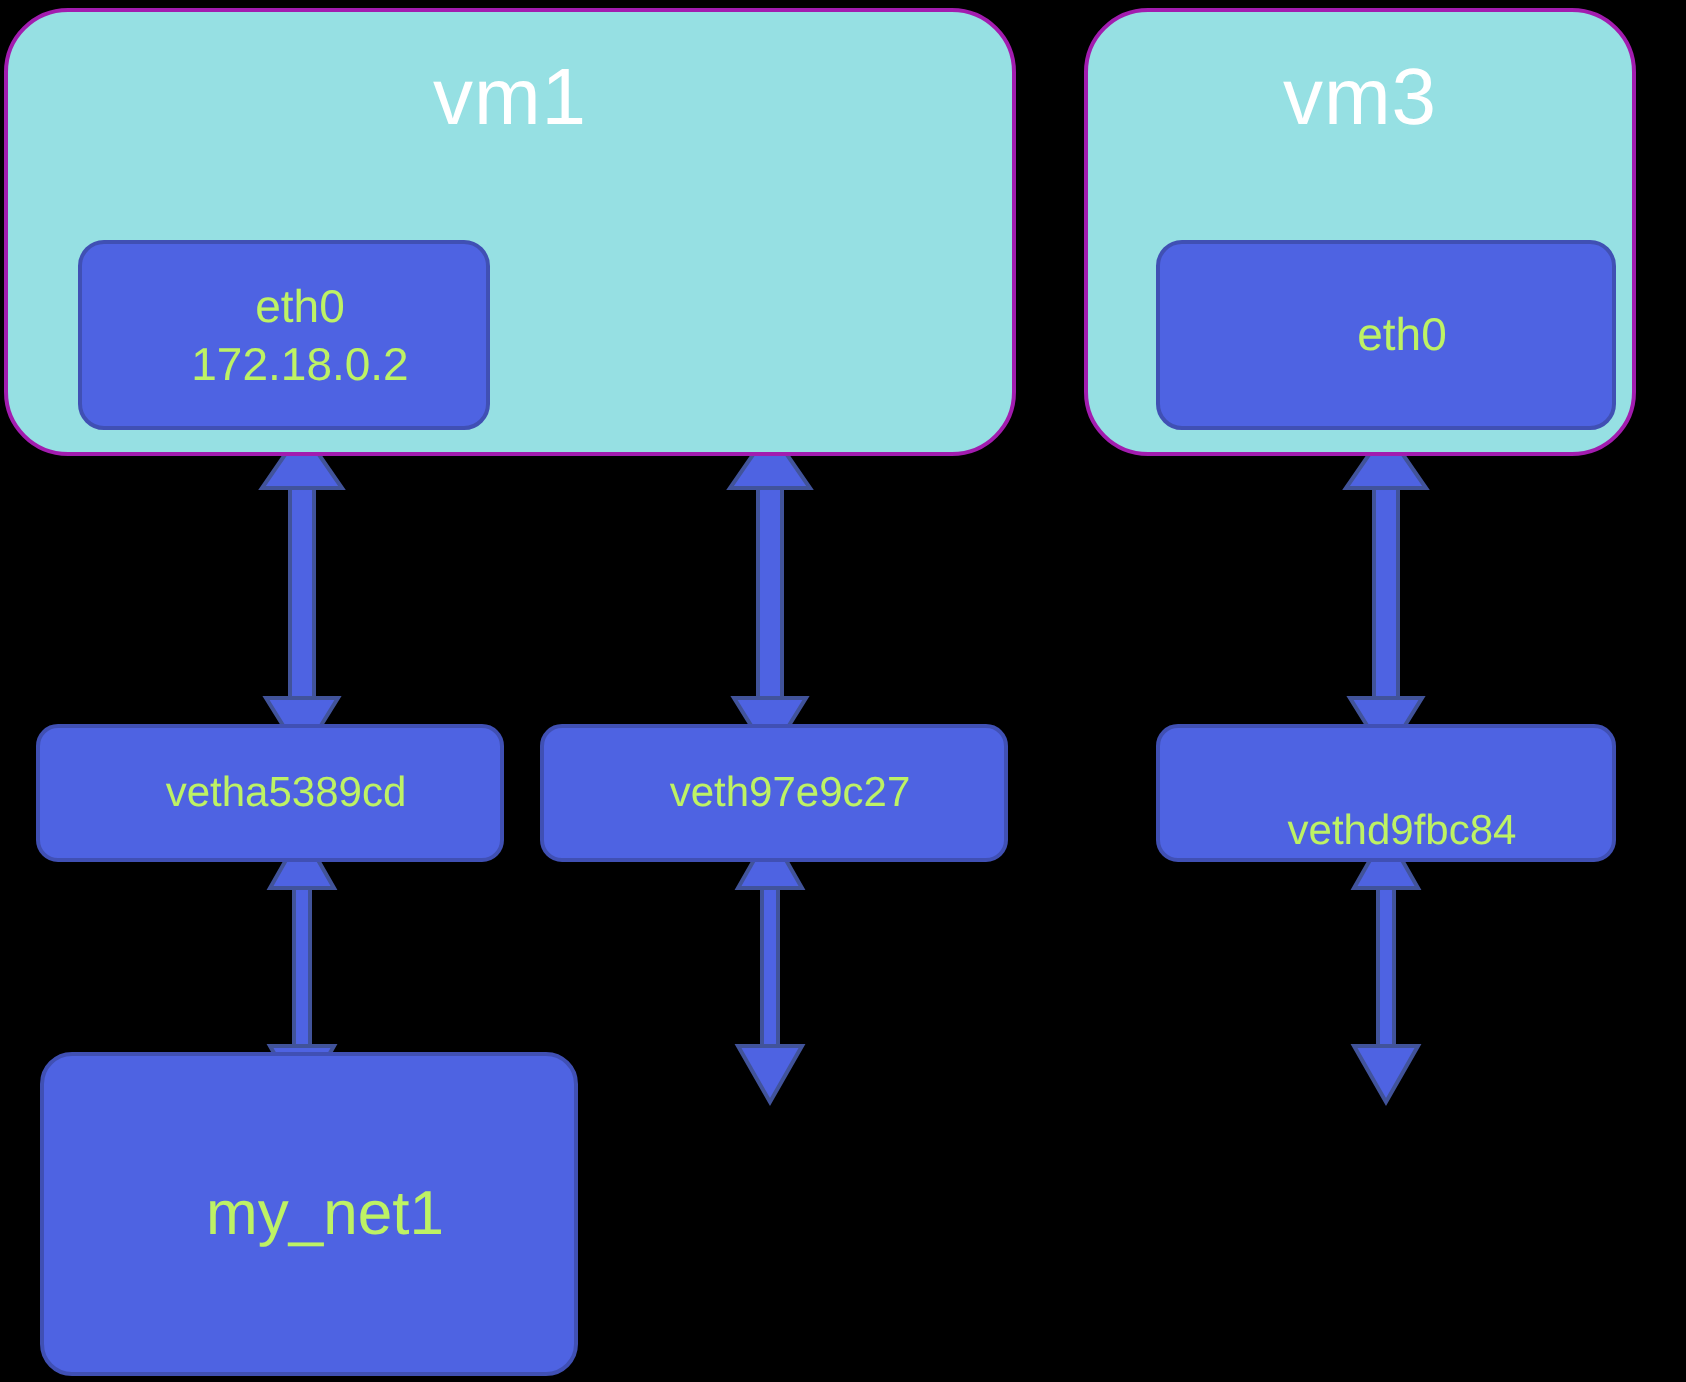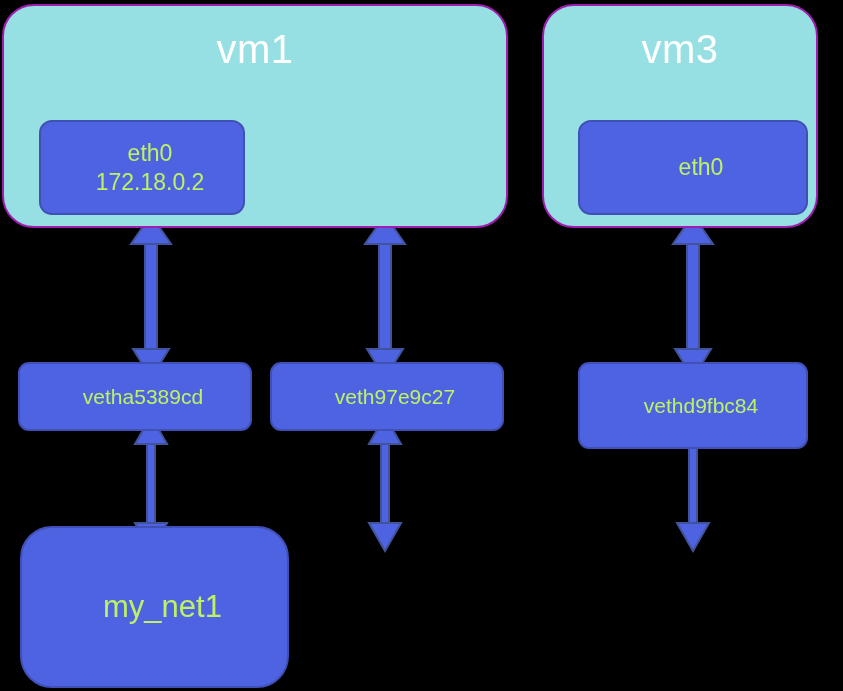--- a/index.html
+++ b/index.html
@@ -78,21 +78,21 @@
   
   .veth {
     border-radius: 11px;
   }
   .veth .l1 {
     font-size: 21px;
   }
 
   
   .net {
-    border-radius: 32px;
+    border-radius: 16px;
   }
   .net .l1, .net .l2 {
     font-size: 31px;
     line-height: 1.3;
   }
 </style>
 </head>
 <body>
 
 <div id="stage">
@@ -155,21 +155,21 @@
   </div>
 
   <div class="node veth" style="left:18px; top:362px; width:234px; height:69px;">
     <span class="l1">vetha5389cd</span>
   </div>
 
   <div class="node veth" style="left:270px; top:362px; width:234px; height:69px;">
     <span class="l1">veth97e9c27</span>
   </div>
 
-  <div class="node veth" style="left:578px; top:362px; width:230px; height:87px;">
+  <div class="node veth" style="left:578px; top:362px; width:230px; height:69px;justify-content:flex-end;">
     <span class="l1">vethd9fbc84</span>
   </div>
 
   <div class="node net" style="left:20px; top:526px; width:269px; height:162px;">
     <span class="l1">my_net1</span>
   </div>
 
 
 </div>
 

